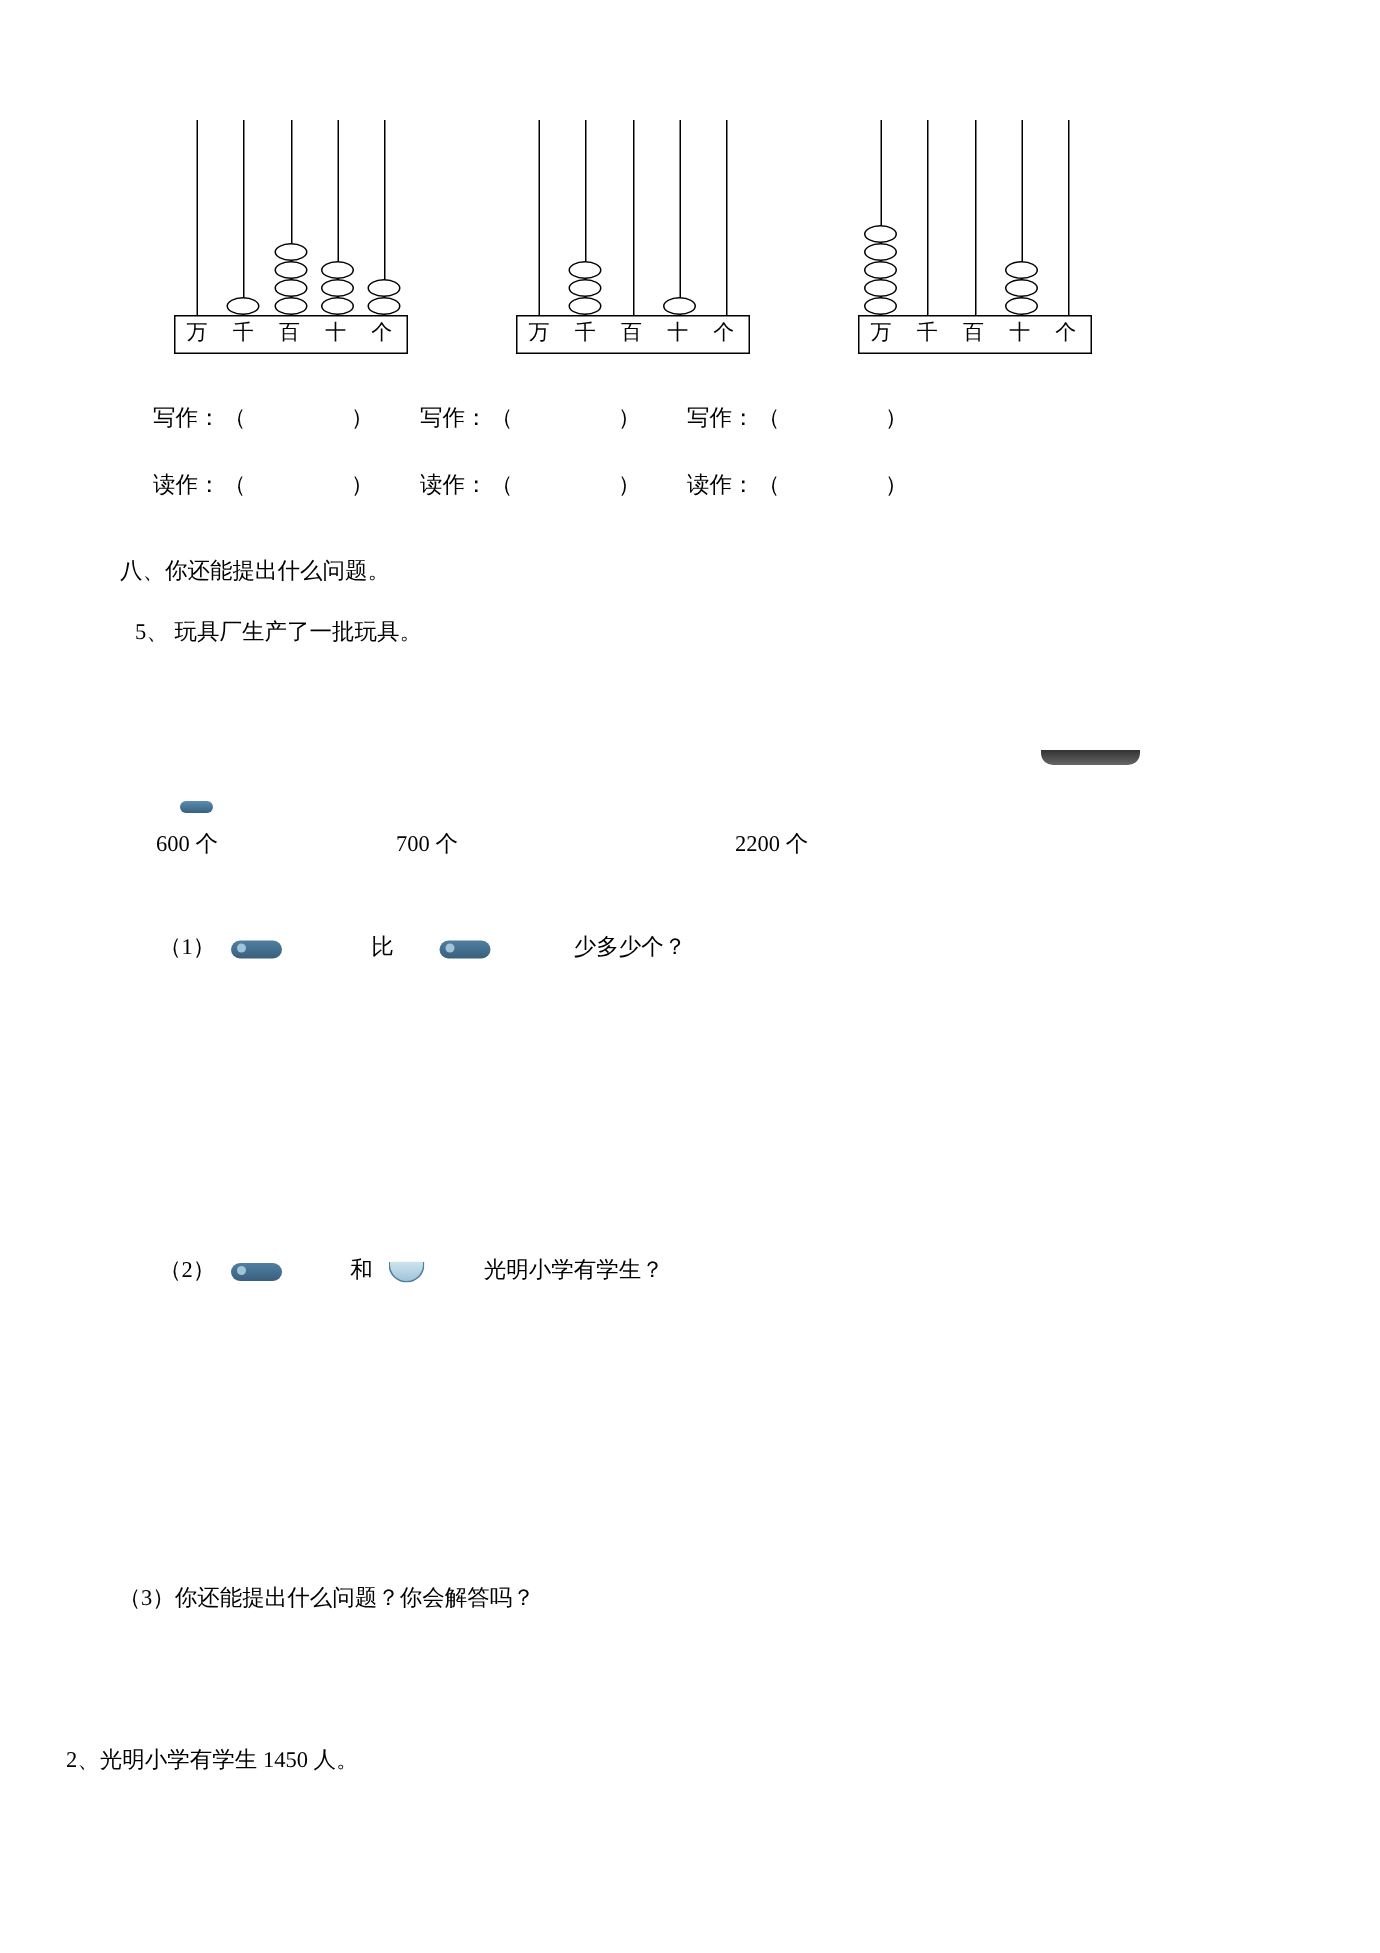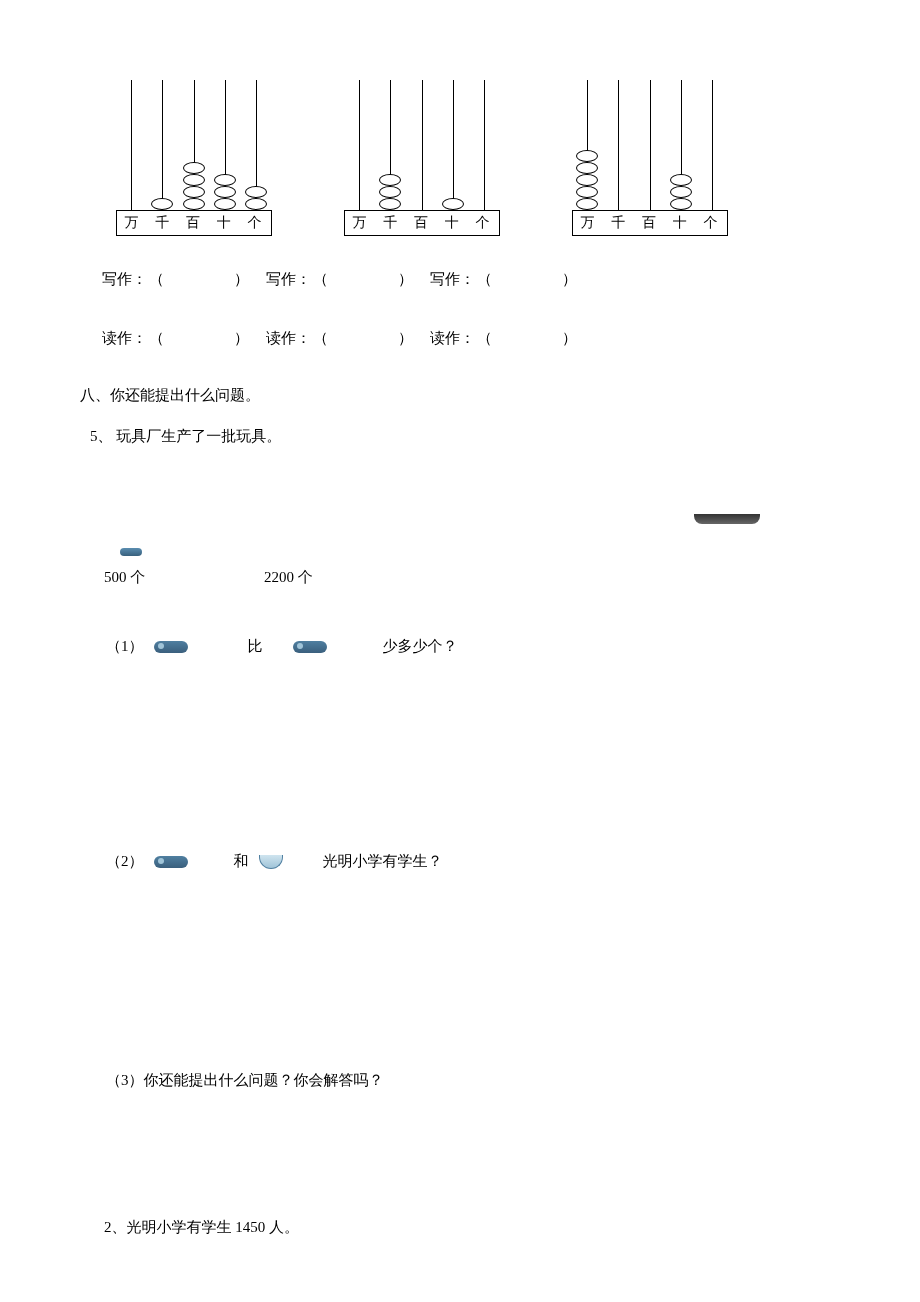--- a/index.html
+++ b/index.html
@@ -51,21 +51,21 @@
       align-items: center;
       font-size: 14px;
       letter-spacing: 2px;
       background: #fff;
     }
     .base span { flex: 1; text-align: center; }
     .fill-row {
       display: flex;
       padding-left: 102px;
       margin-top: 30px;
-      gap: 0;
+      gap: 14px;
     }
     .fill-group {
       display: flex;
       align-items: center;
       white-space: nowrap;
     }
     .fill-label { margin-right: 2px; }
     .fill-space { display: inline-block; width: 70px; }
     .section-title {
       padding-left: 80px;
@@ -128,22 +128,22 @@
     }
     .mini-toy-b {
       width: 24px; height: 14px;
       border: 1px solid #4f7fa0;
       border-top: none;
       border-radius: 0 0 12px 12px;
       display: inline-block;
       background:linear-gradient(#cfe4ef,#a0c4d8);
     }
     .q-sub2 { margin-top: 188px; }
-    .q-sub3 { margin-top: 192px; padding-left: 106px; }
-    .q2 { margin-top: 120px; padding-left: 104px; }
+    .q-sub3 { margin-top: 192px; padding-left: 79px; }
+    .q2 { margin-top: 81px; padding-left: 44px; }
     .g1 { width: 164px; }
     .g2 { width: 164px; }
     .g3 { width: 174px; }
   </style>
 </head>
 <body>
 
 <div class="abacus-row">
 
   <div class="abacus">
@@ -242,21 +242,21 @@
     <span>）</span>
   </div>
   <div class="fill-group g3">
     <span class="fill-label">写作：</span>
     <span>（</span>
     <span class="fill-space"></span>
     <span>）</span>
   </div>
 </div>
 
-<div class="fill-row" style="margin-top:32px">
+<div class="fill-row" style="margin-top:18px">
   <div class="fill-group g1">
     <span class="fill-label">读作：</span>
     <span>（</span>
     <span class="fill-space"></span>
     <span>）</span>
   </div>
   <div class="fill-group g2">
     <span class="fill-label">读作：</span>
     <span>（</span>
     <span class="fill-space"></span>
@@ -272,21 +272,22 @@
 
 <div class="section-title">八、你还能提出什么问题。</div>
 <div class="q1-title">5、 玩具厂生产了一批玩具。</div>
 
 <div class="toy-row">
   <div class="toy-img-a"></div>
   <div class="toy-img-c"></div>
 </div>
 
 <div class="counts-row">
-  <span class="count-a">500 个</span>
+  <span class="count-a">600 个</span>
+  <span class="count-b">700 个</span>
   <span class="count-c">2200 个</span>
 </div>
 
 <div class="q-sub">
   <span class="num">（1）</span>
   <span class="mini-toy"></span>
   <span style="width:40px"></span>
   <span>比</span>
   <span style="width:10px"></span>
   <span class="mini-toy"></span>

